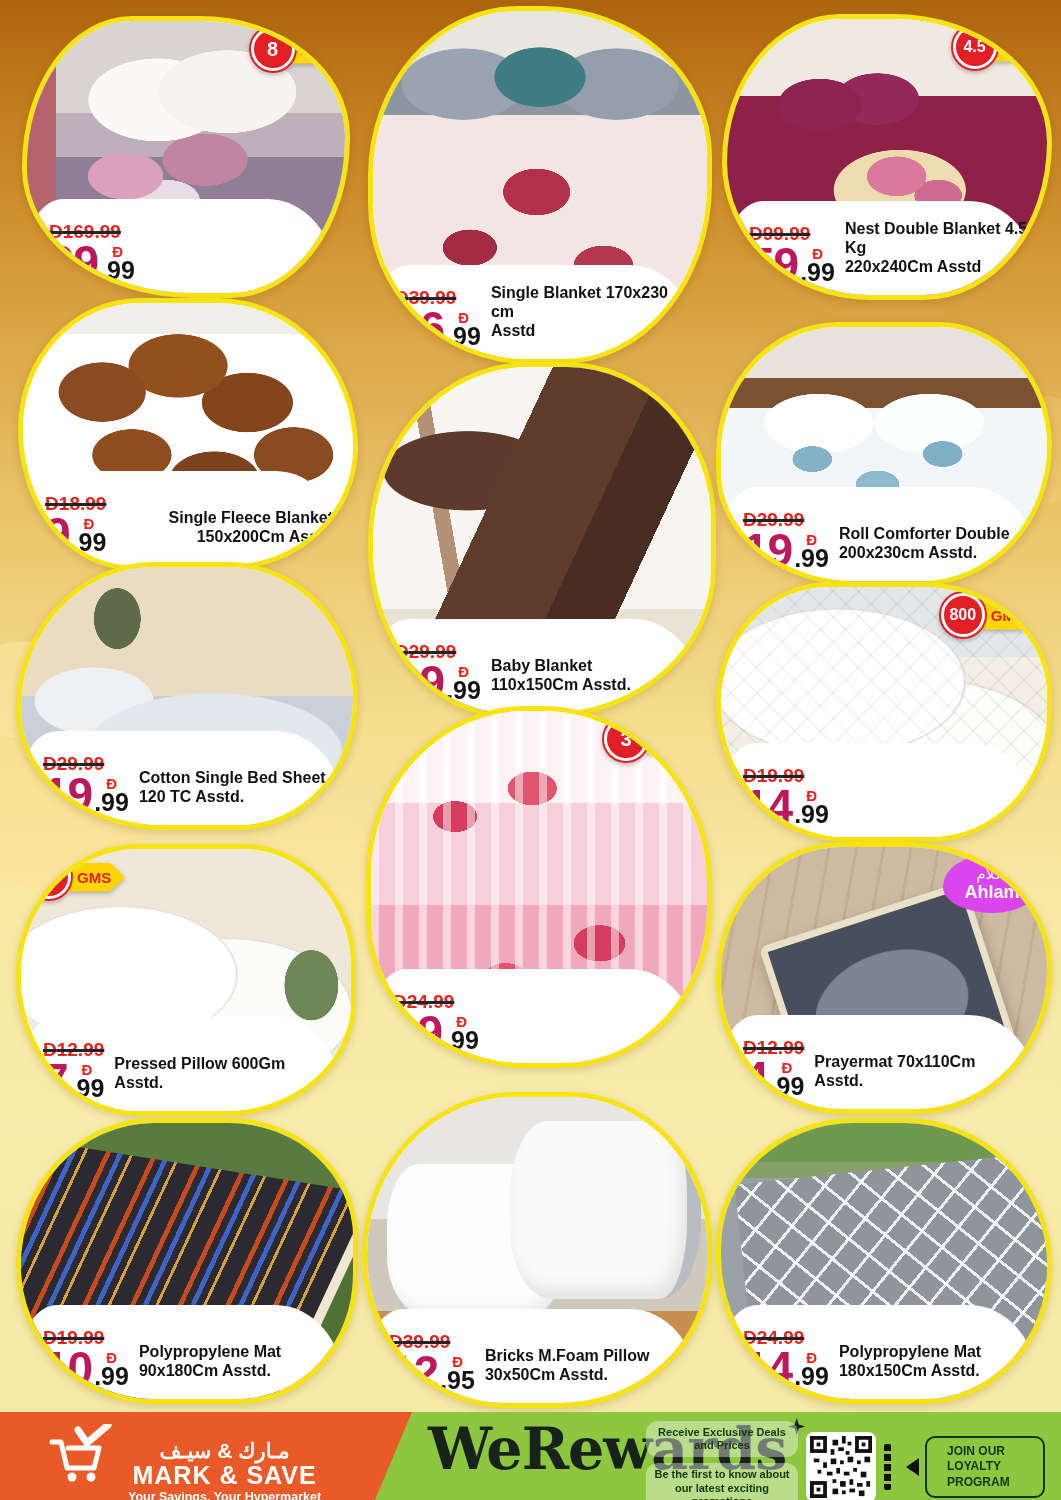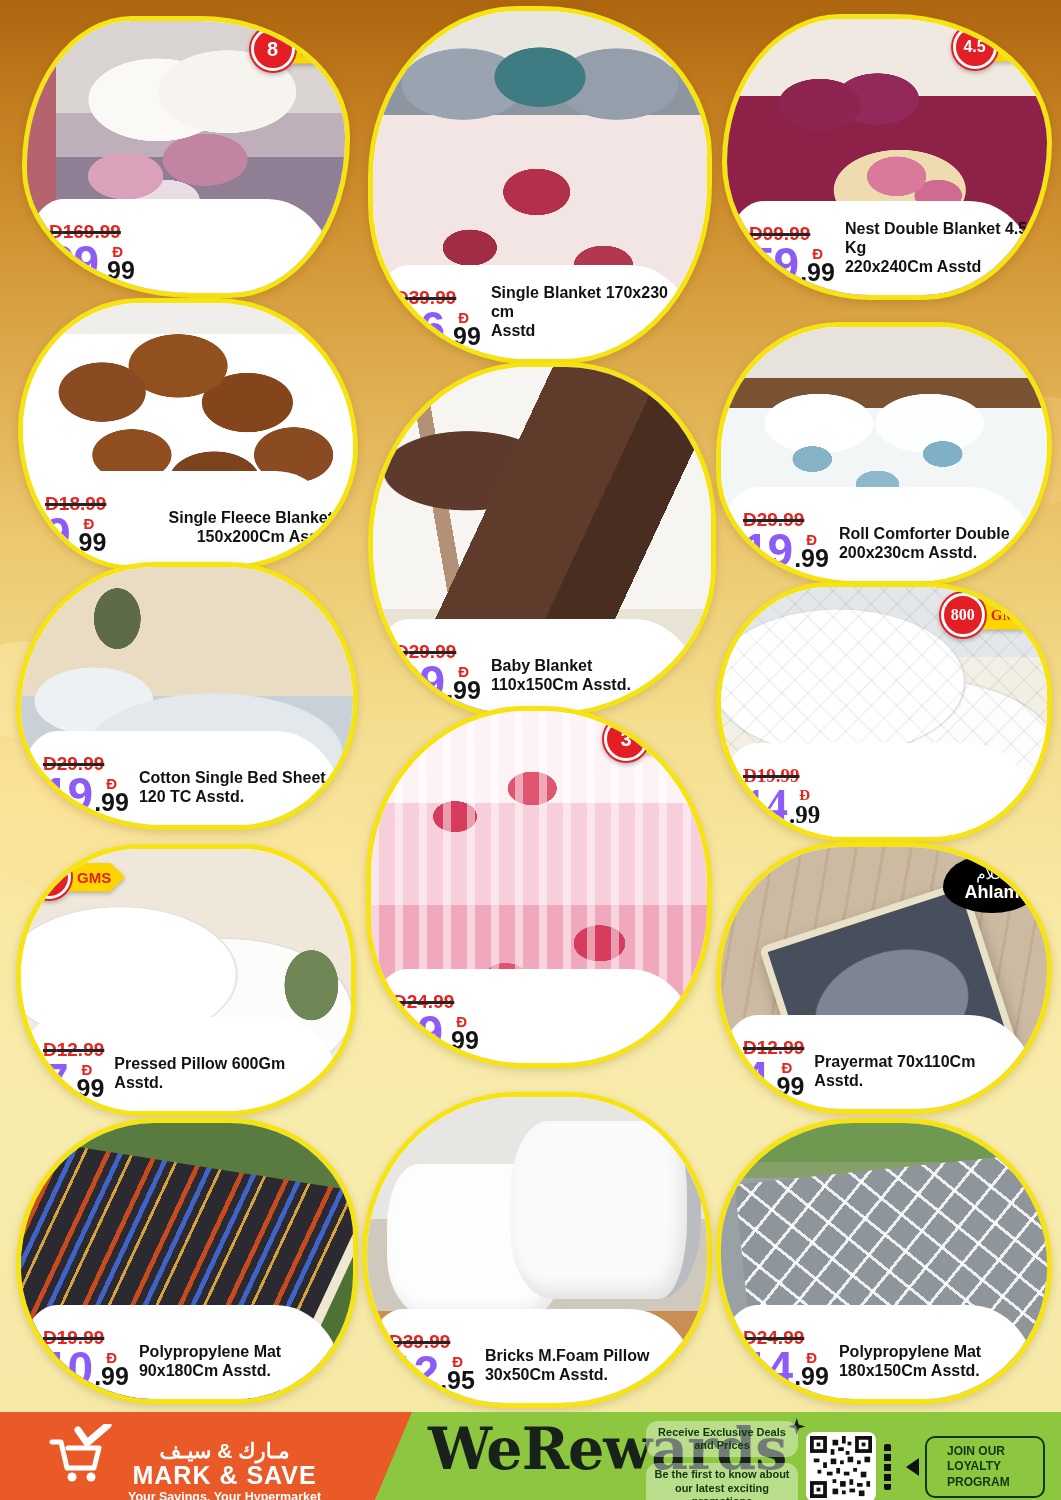--- a/index.html
+++ b/index.html
@@ -24,21 +24,21 @@
   }
   .scene{position:absolute;inset:0;}
   .scene i{display:block;}
   .c1{left:22px;top:16px;width:318px;height:272px;border-radius:110px 150px 120px 170px / 150px 120px 160px 130px;}
   .c2{left:368px;top:6px;width:334px;height:348px;border-radius:150px 170px 150px 160px / 170px 150px 180px 160px;}
   .c3{left:722px;top:14px;width:320px;height:276px;border-radius:120px 160px 130px 150px / 150px 130px 160px 140px;}
   .c4{left:18px;top:298px;width:330px;height:262px;border-radius:130px 150px 140px 120px / 140px 160px 130px 150px;text-align:right;}
   .c5{left:368px;top:362px;width:338px;height:346px;border-radius:160px 150px 170px 140px / 180px 160px 150px 170px;}
   .c6{left:716px;top:322px;width:326px;height:254px;border-radius:140px 130px 150px 160px / 150px 140px 160px 130px;}
   .c7{left:16px;top:562px;width:332px;height:258px;border-radius:150px 140px 130px 160px / 160px 150px 140px 130px;}
-  .c8{left:716px;top:582px;width:326px;height:250px;border-radius:130px 150px 140px 150px / 140px 130px 150px 160px;font-family:Liberation Serif, serif;}
+  .c8{left:716px;top:582px;width:326px;height:250px;border-radius:130px 150px 140px 150px / 140px 130px 150px 160px;}
   .c9{left:366px;top:706px;width:336px;height:352px;border-radius:160px 170px 150px 160px / 170px 180px 160px 150px;}
   .c10{left:16px;top:844px;width:330px;height:262px;border-radius:140px 130px 150px 140px / 150px 140px 130px 160px;}
   .c11{left:716px;top:842px;width:326px;height:262px;border-radius:130px 150px 140px 130px / 140px 130px 150px 140px;}
   .c12{left:16px;top:1118px;width:332px;height:276px;border-radius:150px 140px 130px 150px / 160px 130px 140px 150px;}
   .c13{left:362px;top:1092px;width:340px;height:306px;border-radius:160px 150px 160px 150px / 170px 160px 150px 160px;}
   .c14{left:716px;top:1118px;width:326px;height:276px;border-radius:140px 150px 130px 140px / 130px 150px 140px 150px;}
   
   .s1{background:
     linear-gradient(90deg,#b5646e 0 9%,rgba(0,0,0,0) 9%),
     radial-gradient(70px 42px at 63% 26%,#f7f4f0 0 98%,transparent 99%),
@@ -135,36 +135,36 @@
   
   .bubble{
     position:absolute;left:0;bottom:0;width:97%;min-height:94px;background:#fff;
     border-radius:70px 130px 26px 110px / 100px 150px 22px 80px;
     display:flex;align-items:flex-end;gap:10px;padding:12px 10px 12px 22px;box-sizing:border-box;
   }
   .price-block{flex:0 0 auto;}
   .old-price{font-size:19px;font-weight:800;color:#e8231e;line-height:1;}
   .old-price .strike{text-decoration:line-through;text-decoration-thickness:3px;text-decoration-color:#232323;}
   .new-price{display:flex;align-items:flex-end;margin-top:3px;}
-  .price-int{font-size:46px;font-weight:800;color:#8b5cf6;line-height:.8;letter-spacing:-1px;}
+  .price-int{font-size:46px;font-weight:800;color:#be185d;line-height:.8;letter-spacing:-1px;}
   .frac{display:flex;flex-direction:column;align-items:center;margin-left:2px;}
   .price-cur{color:#e8231e;font-size:15px;font-weight:800;line-height:1;margin-bottom:1px;}
   .price-dec{font-size:25px;font-weight:800;color:#141414;line-height:.85;}
   .desc{flex:1;font-size:16px;font-weight:700;color:#121212;line-height:1.18;margin-bottom:6px;}
   .desc span{display:block;}
   
   .badge{position:absolute;top:6px;right:8px;display:flex;align-items:center;z-index:5;filter:drop-shadow(0 2px 2px rgba(0,0,0,.25));}
   .badge-left{left:6px;right:auto;}
   .badge-circle{min-width:44px;height:44px;background:#e31e24;border:3px solid #fff;border-radius:50%;
     box-shadow:0 0 0 2px #e31e24;color:#fff;font-weight:800;font-size:20px;display:flex;align-items:center;justify-content:center;z-index:1;box-sizing:border-box;padding:0 4px;}
   .badge.wide .badge-circle{font-size:16px;}
   .badge-tag{background:#ffd500;color:#e31e24;font-weight:800;font-size:15px;padding:7px 14px 7px 28px;margin-left:-22px;
     clip-path:polygon(0 0,80% 0,100% 50%,80% 100%,0 100%);line-height:1;}
   
-  .brand-badge{position:absolute;top:8px;right:6px;width:98px;height:58px;background:#000000;z-index:5;
+  .brand-badge{position:absolute;top:8px;right:6px;width:98px;height:58px;background:#d946ef;z-index:5;
     border-radius:46% 54% 50% 50%/55% 48% 52% 45%;color:#fff;display:flex;flex-direction:column;align-items:center;justify-content:center;line-height:1.05;}
   .bb-ar{font-size:15px;}
   .bb-en{font-size:18px;font-weight:700;margin-top:1px;}
   
   .footer{position:absolute;left:0;top:1412px;width:1061px;height:88px;background:#8dc63f;}
   .footer-orange{position:absolute;left:0;top:0;height:100%;width:412px;background:#ea5a28;
     clip-path:polygon(0 0,100% 0,91% 100%,0 100%);display:flex;align-items:center;gap:14px;padding-left:42px;box-sizing:border-box;}
   .brand-text{color:#fff;text-align:center;line-height:1.05;margin-top:32px;}
   .brand-ar{font-size:21px;font-weight:700;}
   .brand-en{font-size:25px;font-weight:800;letter-spacing:1px;}

